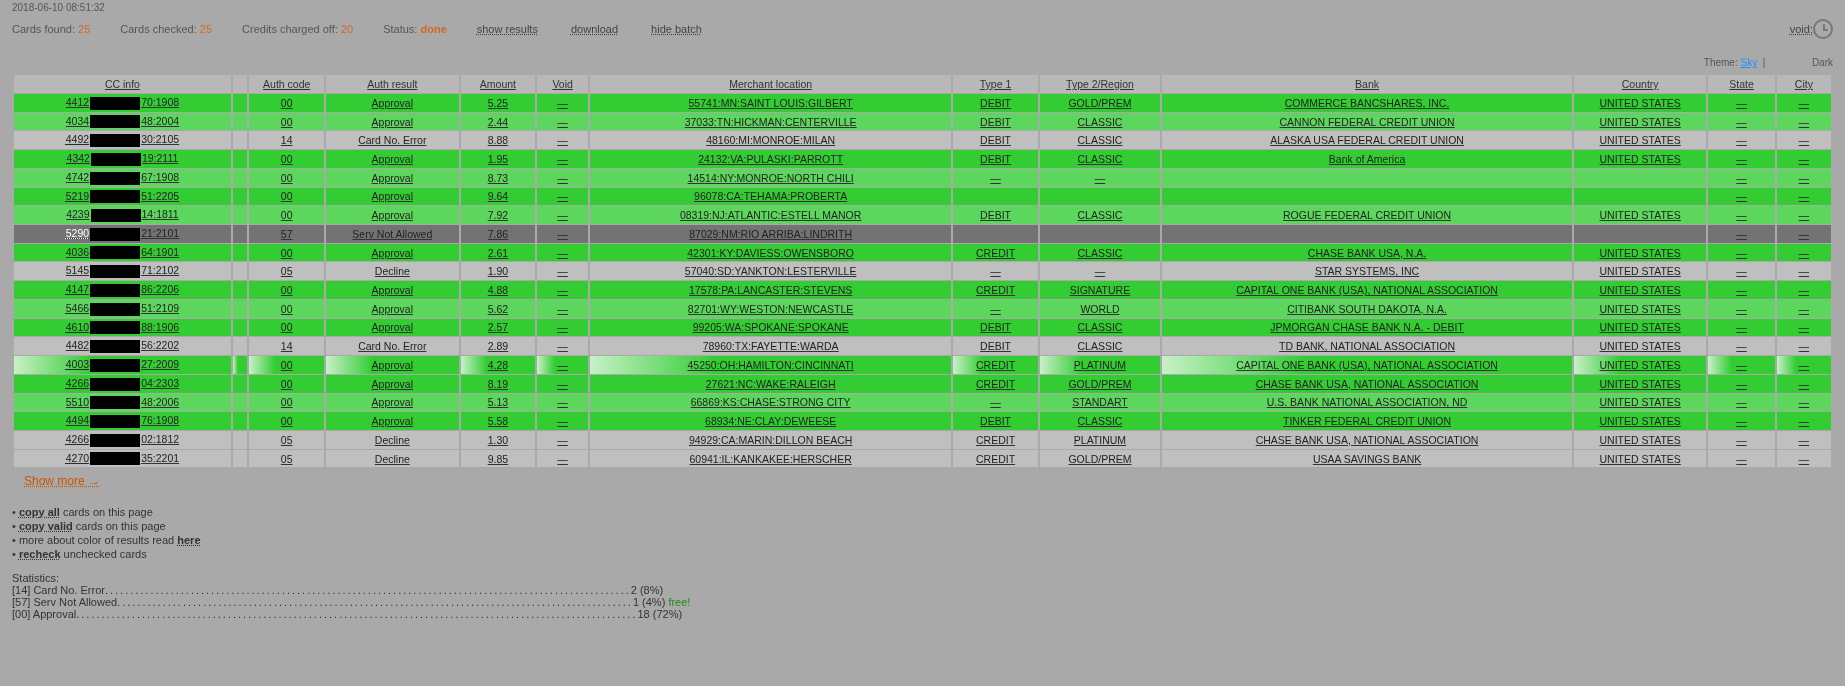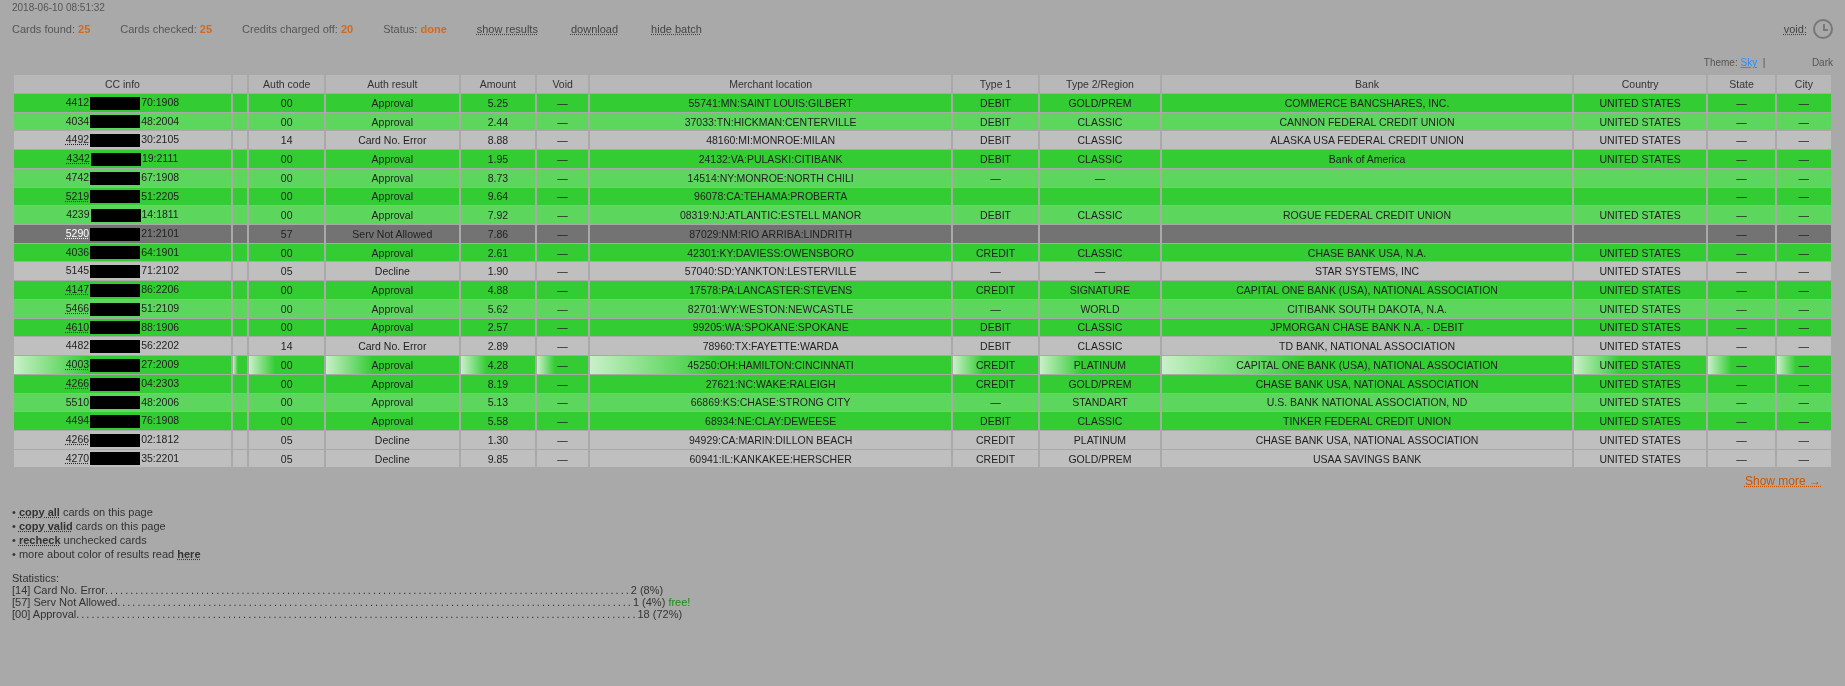--- a/index.html
+++ b/index.html
@@ -7,34 +7,34 @@
     margin: 0;
     font-family: Arial, sans-serif;
     font-size: 11px;
     background: #a9a9a9;
     color: #333;
     padding: 2px 12px 20px 12px;
   }
   .timestamp { color: #555; font-size: 10px; margin-bottom: 6px; }
   .topbar { display: flex; align-items: center; gap: 30px; margin-bottom: 18px; }
   .topbar .stat { color: #555; }
-  .topbar .stat .n-orange { color: #d2691e; font-weight: bold; margin-top: 38px; }
+  .topbar .stat .n-orange { color: #d2691e; font-weight: normal; margin-top: 38px; }
   .topbar .stat .n-done { color: #d2691e; font-weight: bold; }
   .toplinks a { color: #444; text-decoration: underline dotted; margin-right: 30px; cursor: pointer; margin-top: 36px; }
-  .void-area { margin-left: auto; display: flex; align-items: center; gap: 6px; color: #555; }
+  .void-area { margin-left: auto; display: flex; align-items: center; color: #555; }
   .void-area a { color:#444; text-decoration: underline dotted; cursor:pointer;}
   .clock-icon { display:inline-block; width:20px; height:20px; border:2px solid #777; border-radius:50%; position:relative; }
   .clock-icon::before { content:''; position:absolute; left:8px; top:3px; width:1.5px; height:6px; background:#777; }
   .clock-icon::after { content:''; position:absolute; left:8px; top:8px; width:5px; height:1.5px; background:#777; }
   .theme-row { text-align: right; font-size: 10px; color:#555; margin-bottom: 6px; }
   .theme-row a { text-decoration:none; cursor:pointer; }
   .theme-row .sky { color:#1e90ff; text-decoration: underline; }
   .theme-row .dark { color:#555;padding-left:41px; }
 
-  table.data { width: 100%; border-collapse: separate; border-spacing: 2px 1px; table-layout: fixed; }
+  table.data { width: 100%; border-collapse: separate; border-spacing: 2px 1px; table-layout: fixed; text-decoration: underline; }
   table.data th {
     background: #b8b8b8;
     color: #333;
     font-weight: normal;
     font-size: 10.5px;
     padding: 3px 4px;
     white-space: nowrap;
     overflow: hidden;
   }
   table.data td {
@@ -50,21 +50,21 @@
   td.cc u { text-decoration: underline dotted; cursor:pointer; }
   td.ar { text-align: left; padding-left: 8px; }
 
   .row-green td { background: #33cc33; }
   .row-green-alt td { background: #5dd65d; }
   .row-gray td { background: #bfbfbf; }
   .row-blue td { background: #737373; color:#fff;margin-left:36px; }
   .row-blue td.cc u { color:#fff; }
   .row-fade td { background: linear-gradient(to right, #c9f0c9 0%, #33cc33 35%, #33cc33 100%); }
 
-  .showmore { text-align: right; padding: 6px 12px; }
+  .showmore { padding: 6px 12px; }
   .showmore a { color: #cc5500; text-decoration: underline dotted; font-size: 12px; cursor:pointer; }
 
   .bottom-links { margin-top: 12px; font-size: 11px; color:#333; }
   .bottom-links div { margin-bottom: 2px; }
   .bottom-links .b { text-decoration: underline dotted; font-weight:bold; cursor:pointer; }
 
   .stats { margin-top: 12px; font-size: 11px; color:#333; }
   .stats-row { white-space: nowrap; overflow:hidden; }
   .dots { letter-spacing: 2px; color:#333; }
   .free { color:#1a8c1a; }
@@ -176,21 +176,21 @@
         <td>—</td>
         <td>—</td>
       </tr>
       <tr class="row-green">
         <td class="cc"><u>4342</u><span class="mask"></span>19:2111</td>
         <td></td>
         <td>00</td>
         <td class="ar">Approval</td>
         <td>1.95</td>
         <td>—</td>
-        <td>24132:VA:PULASKI:CITIBANK</td>
+        <td>24132:VA:PULASKI:PARROTT</td>
         <td>DEBIT</td>
         <td>CLASSIC</td>
         <td>Bank of America</td>
         <td>UNITED STATES</td>
         <td>—</td>
         <td>—</td>
       </tr>
       <tr class="row-green-alt">
         <td class="cc">4742<span class="mask"></span>67:1908</td>
         <td></td>
@@ -432,22 +432,22 @@
         <td>—</td>
       </tr>
     </tbody>
 </table>
 
 <div class="showmore"><a>Show more →</a></div>
 
 <div class="bottom-links">
   <div>• <span class="b">copy all</span><span> cards on this page</span></div>
   <div>• <span class="b">copy valid</span><span> cards on this page</span></div>
+  <div>• <span>more about color of results read </span><span class="b">here</span></div>
   <div>• <span class="b">recheck</span><span> unchecked cards</span></div>
-  <div>• <span>more about color of results read </span><span class="b">here</span></div>
 </div>
 
 <div class="stats">
   <div>Statistics:</div>
   <div id="stats-lines">
       <div class="stats-row">[14] Card No. Error<span class="dots">........................................................................................................</span>2 (8%)</div>
       <div class="stats-row">[57] Serv Not Allowed<span class="dots">......................................................................................................</span>1 (4%) <span class="free">free!</span></div>
       <div class="stats-row">[00] Approval<span class="dots">...............................................................................................................</span>18 (72%)</div>
     </div>
 </div>

